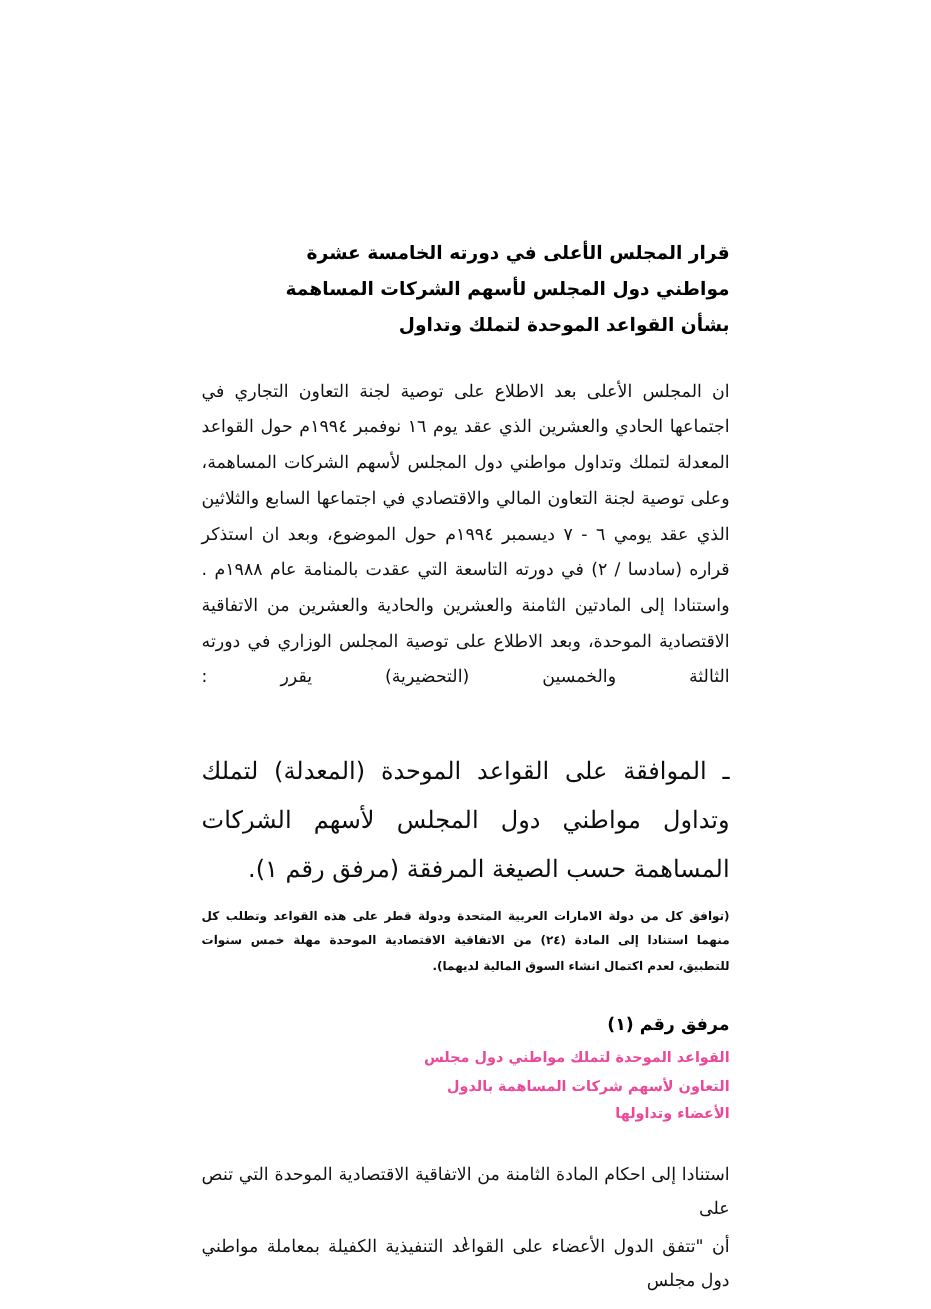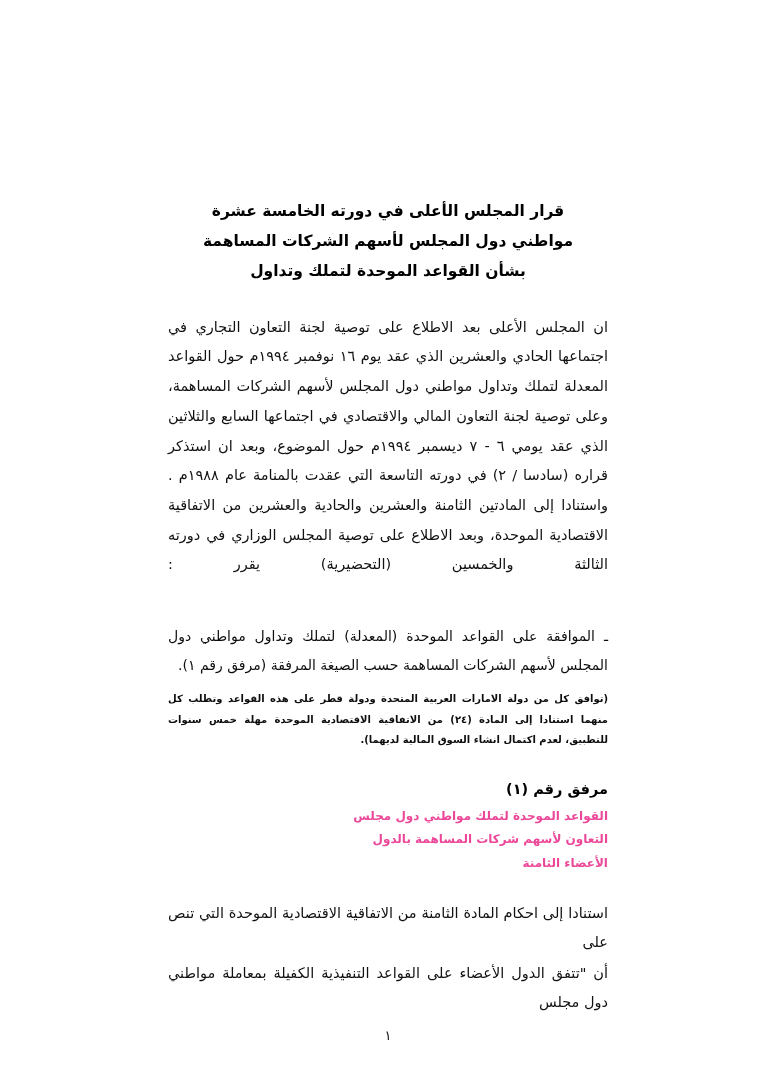--- a/index.html
+++ b/index.html
@@ -19,21 +19,21 @@
   }
   .content {
     position: absolute;
     left: 168px;
     right: 168px;
     top: 196px;
   }
 
   
   .title-block {
-    text-align: center;
+    text-align: right;
     margin-bottom: 26px;
   }
   .title-line {
     font-size: 15.5px;
     font-weight: bold;
     line-height: 1.95;
     letter-spacing: 0.2px;
     color: #000;
   }
 
@@ -54,21 +54,21 @@
     display: inline-block;
     width: 100%;
   }
   .para.tight {
     line-height: 2.0;
   }
   .block-gap {
     height: 10px;
   }
   .bullet-para {
-    font-size: 14px;
+    font-size: 20px;
     line-height: 2.05;
     text-align: justify;
     margin: 0;
   }
   .paren-para {
     font-size: 10px;
     line-height: 2.05;
     text-align: justify;
     margin: 0;
     font-weight: bold;
@@ -124,21 +124,21 @@
     <p class="bullet-para">ـ الموافقة على القواعد الموحدة (المعدلة) لتملك وتداول مواطني دول المجلس لأسهم الشركات المساهمة حسب الصيغة المرفقة (مرفق رقم ١).</p>
 
     <div class="block-gap"></div>
 
     <p class="paren-para">(توافق كل من دولة الامارات العربية المتحدة ودولة قطر على هذه القواعد وتطلب كل منهما استنادا إلى المادة (٢٤) من الاتفاقية الاقتصادية الموحدة مهلة خمس سنوات للتطبيق، لعدم اكتمال انشاء السوق المالية لديهما).</p>
 
     <div class="annex-block">
       <div class="annex-label">مرفق رقم (١)</div>
       <div class="annex-title">القواعد الموحدة لتملك مواطني دول مجلس</div>
       <div class="annex-title">التعاون لأسهم شركات المساهمة بالدول</div>
-      <div class="annex-title">الأعضاء الثامنة</div>
+      <div class="annex-title">الأعضاء وتداولها</div>
     </div>
 
     <p class="para tight">استنادا إلى احكام المادة الثامنة من الاتفاقية الاقتصادية الموحدة التي تنص على</p>
     <p class="para tight">أن "تتفق الدول الأعضاء على القواعد التنفيذية الكفيلة بمعاملة مواطني دول مجلس</p>
 
   </div>
 
   <div class="page-number">١</div>
 
 </div>

